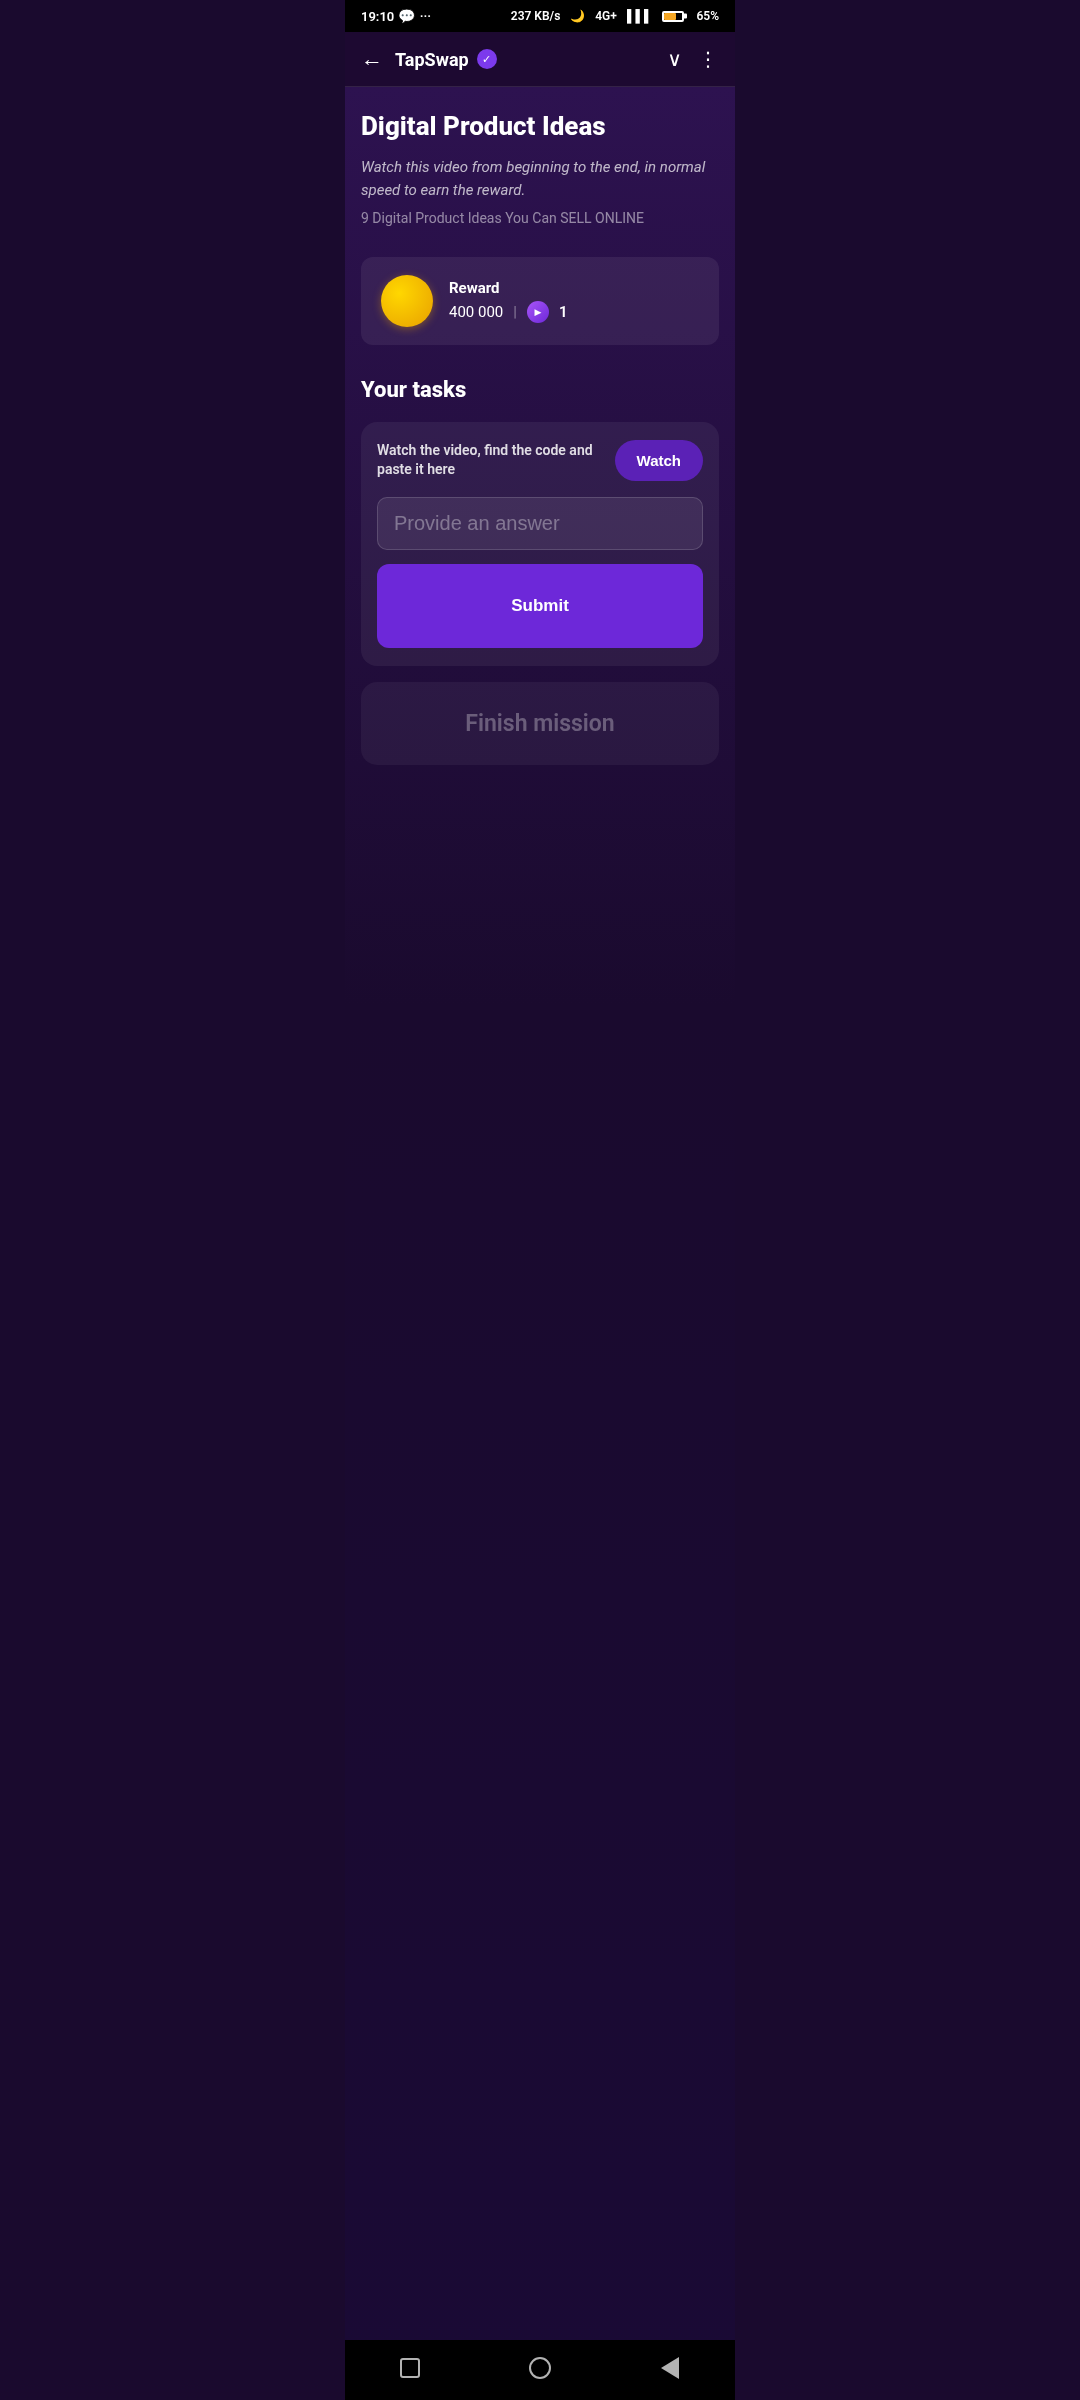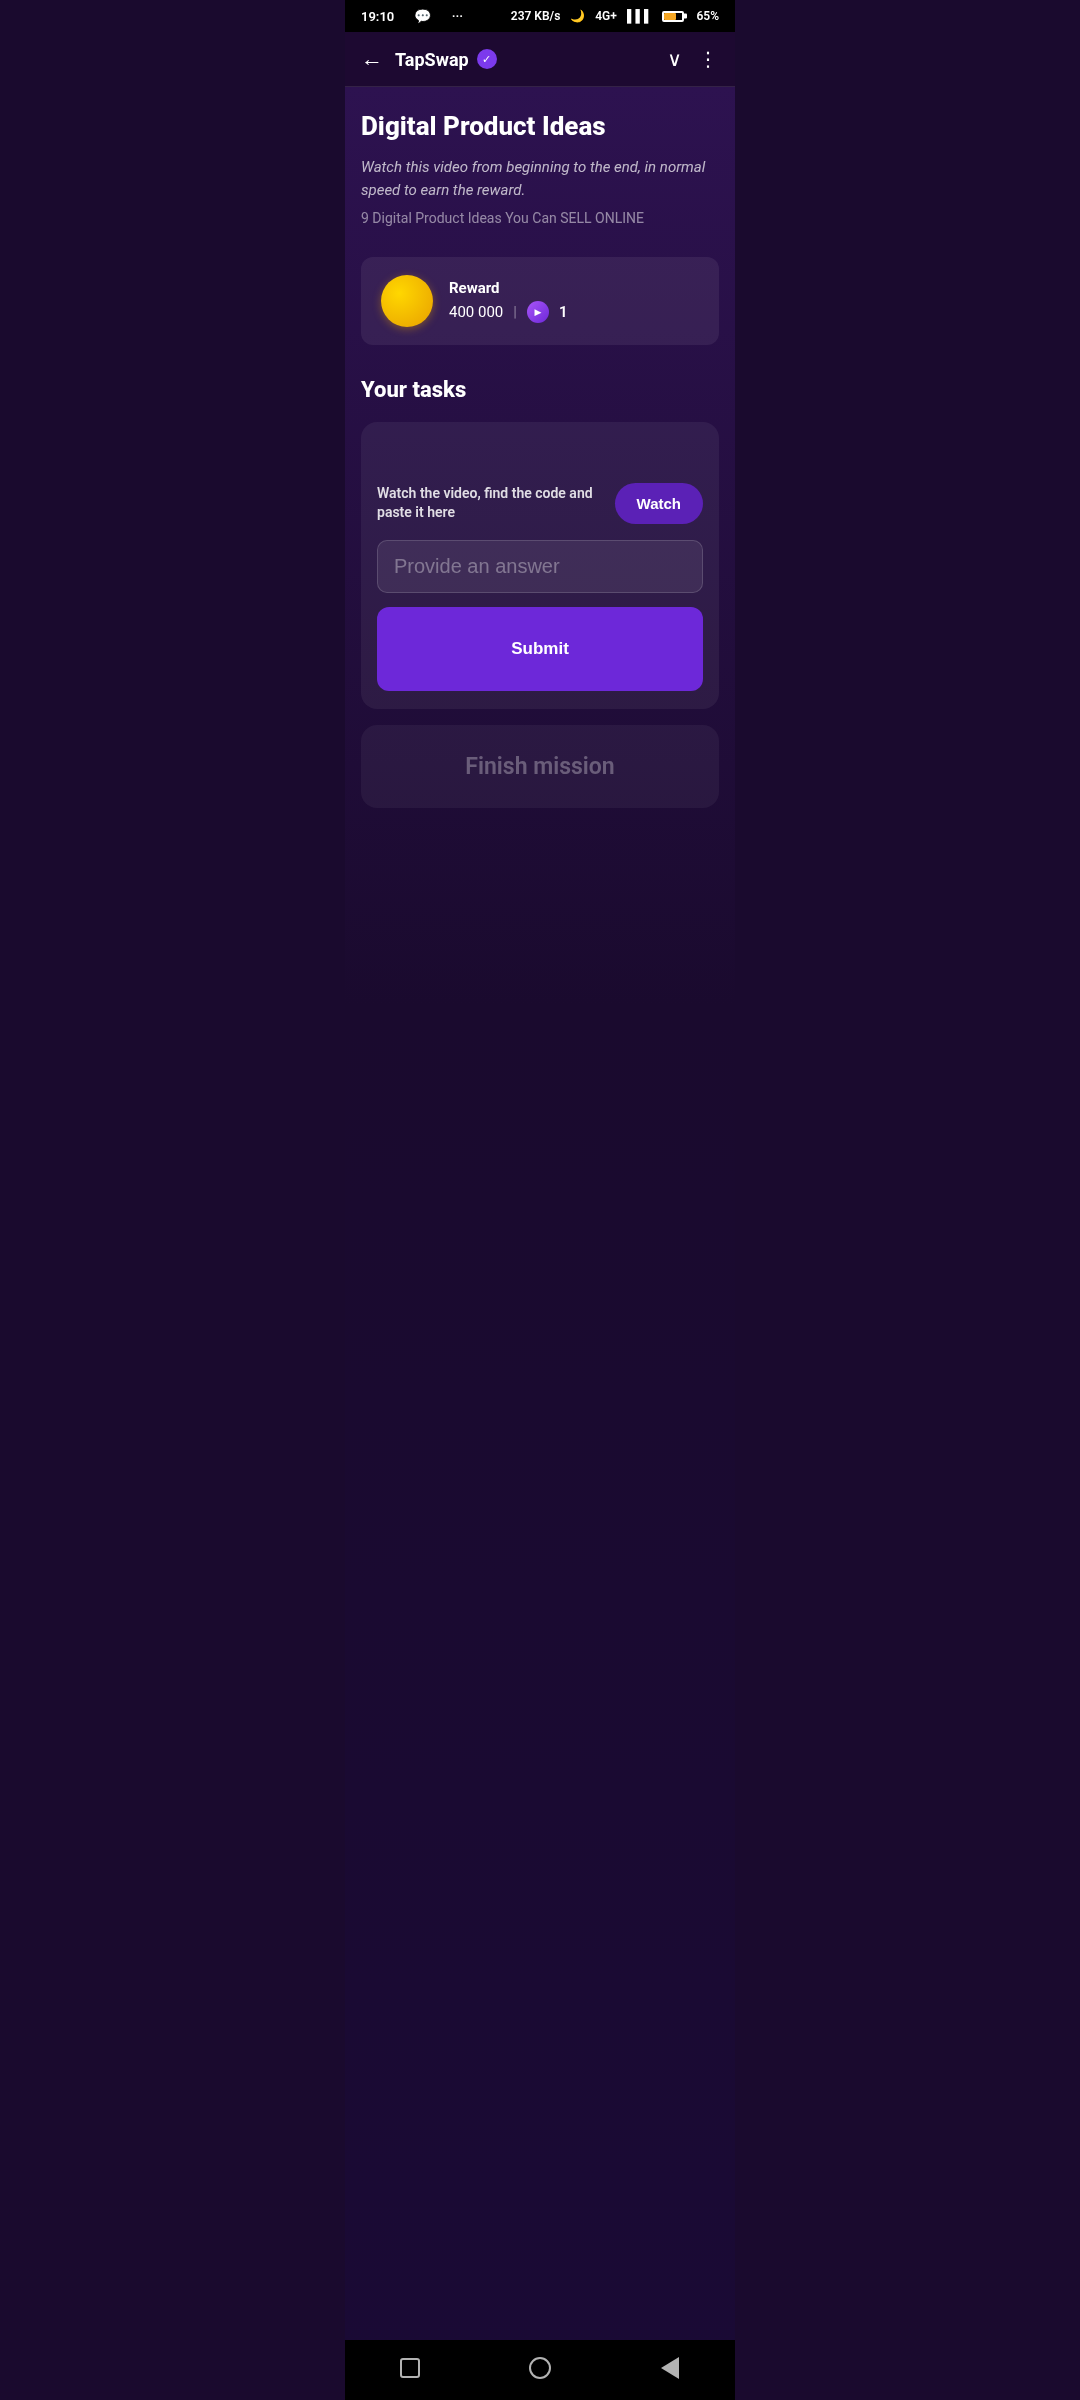--- a/index.html
+++ b/index.html
@@ -28,21 +28,21 @@
       align-items: center;
       padding: 8px 16px;
       font-size: 13px;
       font-weight: 600;
       color: #ffffff;
     }
 
     .status-left {
       display: flex;
       align-items: center;
-      gap: 20px;
+      gap: 4px;
       justify-content: flex-end;
     }
 
     .status-right {
       display: flex;
       align-items: center;
       gap: 10px;
       font-size: 12px;
     }
 
@@ -237,21 +237,20 @@
       border-radius: 16px;
       padding: 18px 16px;
       margin-bottom: 16px;
     }
 
     .task-header {
       display: flex;
       align-items: center;
       justify-content: space-between;
       margin-bottom: 16px;
-      margin-top: 43px;
     }
 
     .task-description {
       font-size: 14px;
       color: rgba(255,255,255,0.85);
       line-height: 1.4;
       flex: 1;
       font-weight: 600;
     }
 

